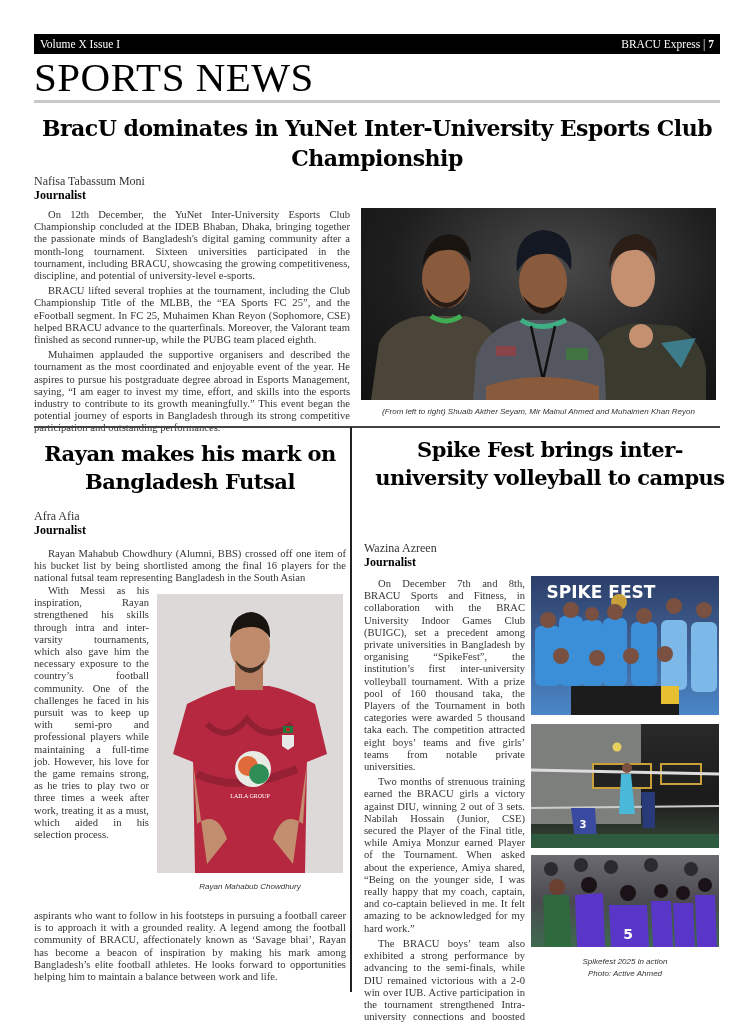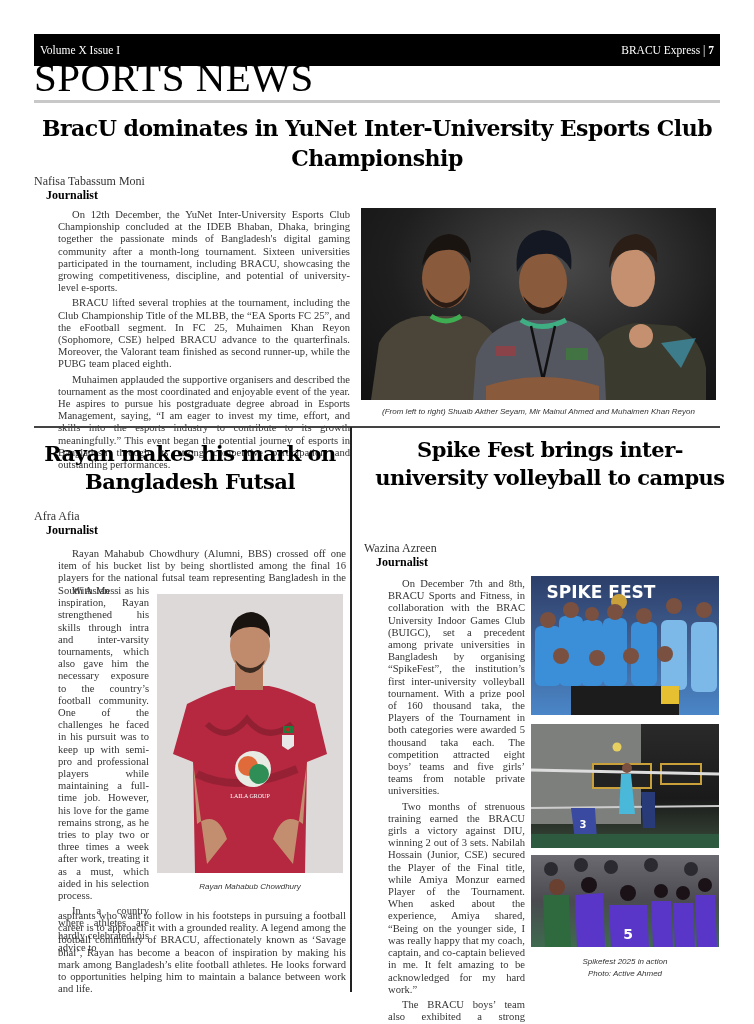--- a/index.html
+++ b/index.html
@@ -1,31 +1,31 @@
 <!DOCTYPE html>
 <html><head>
 <meta charset="utf-8">
 <style>
   * { box-sizing: border-box; margin: 0; padding: 0; }
   html, body { width: 754px; height: 1024px; background: #fff; overflow: hidden; }
   body { position: relative; font-family: "DejaVu Serif", "Liberation Serif", serif; color: #222; }
 
-  .topbar { position: absolute; left: 34px; top: 34px; width: 686px; height: 32px; background: #000; color: #fff;
+  .topbar { position: absolute; left: 34px; top: 34px; width: 686px; height: 20px; background: #000; color: #fff;
     font-family: "Liberation Serif", serif; font-size: 11.5px; display: flex; align-items: center; justify-content: space-between; padding: 0 6px; }
   .topbar .right b { font-weight: bold; }
   .section-title { position: absolute; left: 34px; top: 54px; font-family: "Liberation Serif", serif; font-size: 41px; line-height: 46px; color: #000; letter-spacing: 0.5px; }
   .rule-grey { position: absolute; left: 34px; top: 100px; width: 686px; height: 3px; background: #c8c8c8; }
 
   .headline { font-family: "DejaVu Serif", serif; font-weight: bold; color: #000; text-align: center; letter-spacing: -0.5px; }
   .h-main { position: absolute; left: 34px; top: 113px; width: 686px; font-size: 22px; line-height: 30px; }
   .byline { font-family: "Liberation Serif", serif; font-size: 12px; line-height: 14px; color: #333; }
-  .byline .role { font-weight: bold; color: #000; margin-left: 12px; }
+  .byline .role { font-weight: bold; color: #000; }
 
   .body-text { font-family: "Liberation Serif", serif; font-size: 10.6px; line-height: 12.2px; text-align: justify; color: #333; }
-  .body-text p { text-indent: 14px; margin-bottom: 3px; margin-left: 24px; }
+  .body-text p { text-indent: 14px; margin-bottom: 3px; }
 
   .caption { font-family: "Liberation Sans", sans-serif; font-style: italic; font-size: 8px; color: #333; text-align: center; }
 
   .photo { position: absolute; overflow: hidden; }
 
   .divider-h { position: absolute; left: 34px; top: 426px; width: 686px; height: 1.5px; background: #444; }
   .divider-v { position: absolute; left: 350px; top: 427px; width: 1.5px; height: 565px; background: #222; }
 </style>
 </head>
 <body>
@@ -86,21 +86,20 @@
 <h2 class="headline" style="position:absolute; left:34px; top:440px; width:312px; font-size:21px; line-height:28px;">Rayan makes his mark on Bangladesh Futsal</h2>
 <div class="byline" style="position:absolute; left:34px; top:509px;">
   <div>Afra Afia</div>
   <div class="role">Journalist</div>
 </div>
 <div class="body-text" style="position:absolute; left:34px; top:548px; width:312px;">
   <p>Rayan Mahabub Chowdhury (Alumni, BBS) crossed off one item of his bucket list by being shortlisted among the final 16 players for the national futsal team representing Bangladesh in the South Asian</p>
 </div>
 <div class="body-text" style="position:absolute; left:34px; top:585px; width:115px; text-align:justify;">
   <p>With Messi as his inspiration, Rayan strengthened his skills through intra and inter-varsity tournaments, which also gave him the necessary exposure to the country’s football community. One of the challenges he faced in his pursuit was to keep up with semi-pro and professional players while maintaining a full-time job. However, his love for the game remains strong, as he tries to play two or three times a week after work, treating it as a must, which aided in his selection process.</p>
-  <p>In a country where athletes are hardly celebrated, his advice to</p>
 </div>
 
 <div class="photo" style="left:157px; top:594px; width:186px; height:279px; background:#ddd9d8;">
   <svg width="186" height="279" viewBox="0 0 186 279">
     <path d="M30 110 Q60 95 75 92 L112 92 Q130 95 158 110 L170 160 L150 168 L148 279 L38 279 L36 168 L16 160 Z" fill="#b5283f"></path>
     <path d="M36 168 L40 230 Q60 215 70 245 L50 270 Z" fill="#c38e6f"></path>
     <path d="M150 168 L146 230 Q126 215 116 245 L136 270 Z" fill="#c38e6f"></path>
     <path d="M50 130 Q70 150 90 125 Q110 150 135 130" stroke="#7a1a2a" stroke-width="6" fill="none" opacity="0.6"></path>
     <path d="M40 180 Q80 200 140 175" stroke="#7a1a2a" stroke-width="8" fill="none" opacity="0.5"></path>
     <rect x="78" y="70" width="28" height="26" fill="#b88062"></rect>

